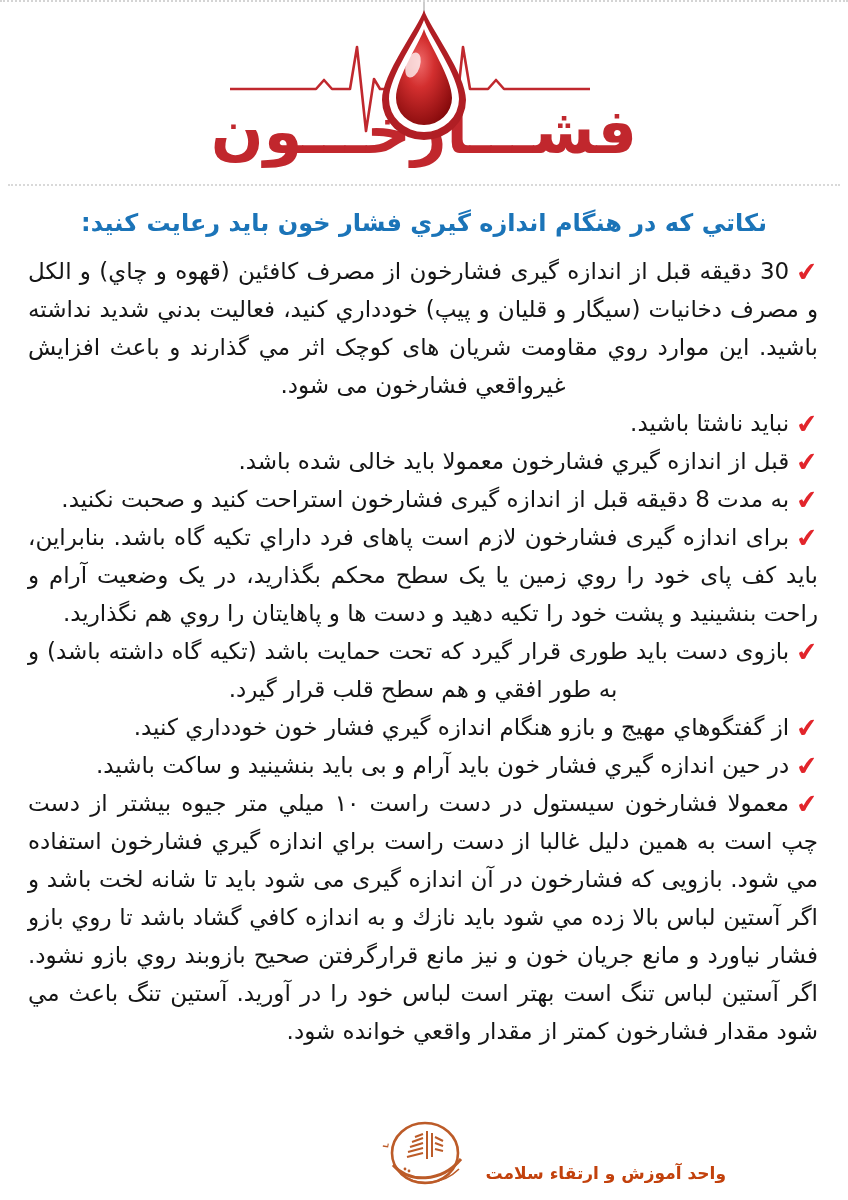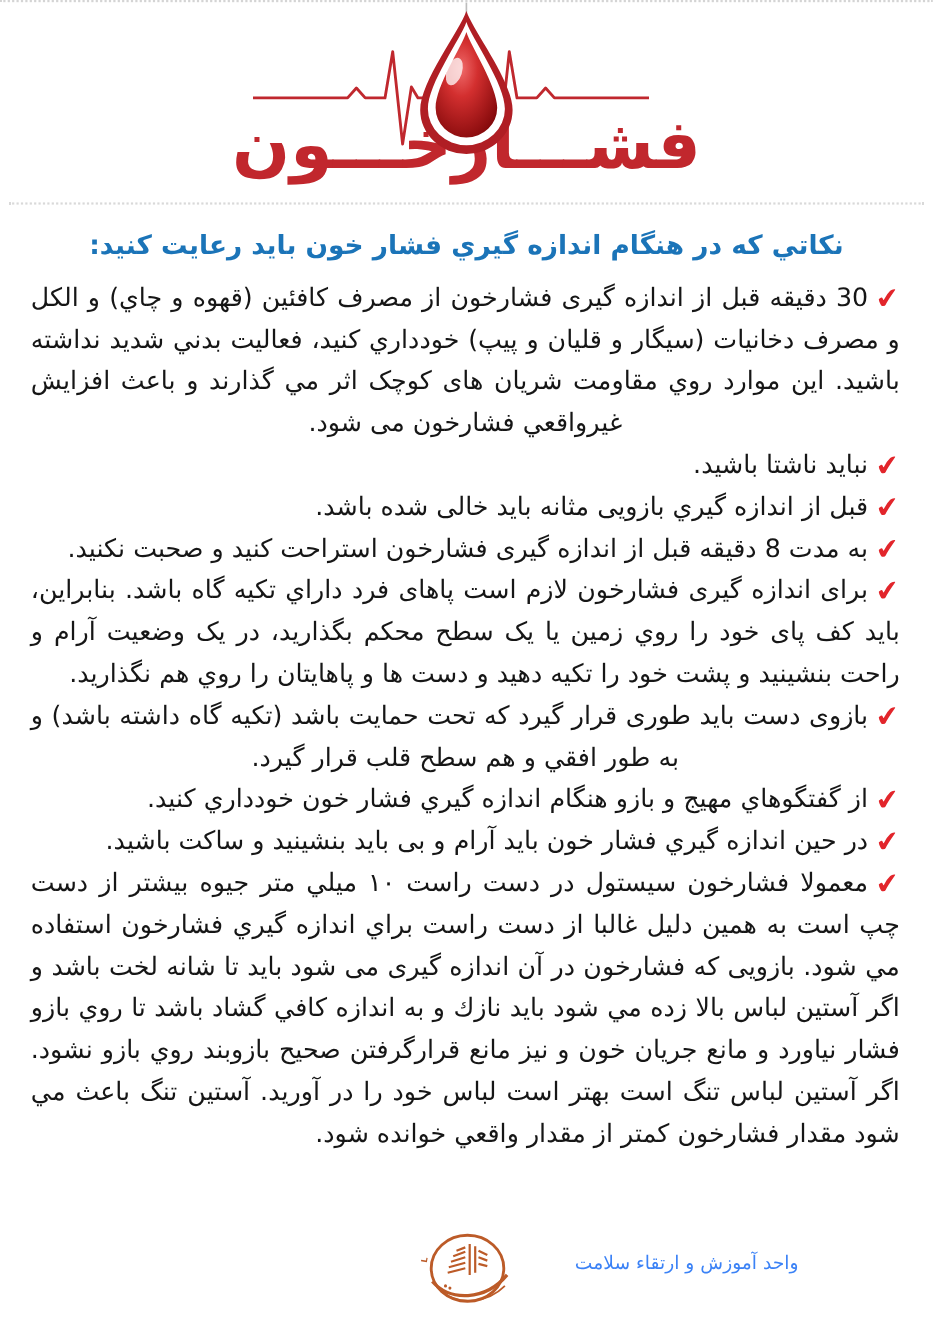--- a/index.html
+++ b/index.html
@@ -66,23 +66,24 @@
     vertical-align:-2px;
   }
   
   .footer{
     position:absolute;
     left:0;right:0;bottom:0;
     height:105px;
   }
   .footer-right{
     position:absolute;
-    right:122px;top:44px;
-    color:#3b82f6;
+    right:122px;top:68px;
+    color:#c2410c;
     font-size:17px;
+    font-weight:bold;
   }
   .footer-left{
     position:absolute;
     left:128px;top:46px;
     color:#cc3b38;
     font-size:18px;
   }
   .hospital-logo{
     position:absolute;
     left:381px;top:4px;
@@ -118,21 +119,21 @@
 
     <div class="divider"></div>
     <div class="heading">نكاتي كه در هنگام اندازه گيري فشار خون بايد رعايت كنيد:</div>
   </div>
 
   <div class="content">
     <p class="bullet center-last"><span class="check">✔</span><span class="bullet-text">30 دقیقه  قبل از اندازه گیری فشارخون از مصرف کافئین (قهوه و چاي) و الکل و مصرف دخانیات (سیگار و قلیان و پیپ) خودداري کنید، فعالیت بدني شدید نداشته باشید. این موارد روي مقاومت شریان های کوچک اثر مي گذارند و باعث افزایش غیرواقعي فشارخون می شود.</span></p>
 
     <p class="bullet"><span class="check">✔</span><span class="bullet-text">نباید ناشتا باشید.</span></p>
 
-    <p class="bullet"><span class="check">✔</span><span class="bullet-text">قبل از اندازه گيري بازویی مثانه باید خالی شده باشد.</span></p>
+    <p class="bullet"><span class="check">✔</span><span class="bullet-text">قبل از اندازه گيري فشارخون معمولا باید خالی شده باشد.</span></p>
 
     <p class="bullet"><span class="check">✔</span><span class="bullet-text">به مدت 8 دقیقه قبل از اندازه گیری فشارخون استراحت کنید و صحبت نکنید.</span></p>
 
     <p class="bullet"><span class="check">✔</span><span class="bullet-text">برای اندازه گیری فشارخون لازم است پاهای فرد داراي تکیه گاه باشد. بنابراین، باید کف پای خود را روي زمین یا یک سطح محکم بگذارید، در یک وضعیت آرام و راحت بنشینید و پشت خود را تکیه دهید و دست ها و پاهایتان را روي هم نگذارید.</span></p>
 
     <p class="bullet center-last"><span class="check">✔</span><span class="bullet-text">بازوی دست باید طوری قرار گیرد که تحت حمایت باشد (تکیه گاه داشته باشد) و به طور افقي و هم سطح قلب قرار گیرد.</span></p>
 
     <p class="bullet"><span class="check">✔</span><span class="bullet-text">از گفتگوهاي مهیج و بازو هنگام اندازه گيري فشار خون خودداري کنید.</span></p>
 
     <p class="bullet"><span class="check">✔</span><span class="bullet-text">در حین اندازه گيري فشار خون باید آرام و بی بايد بنشینید و ساکت باشید.</span></p>

